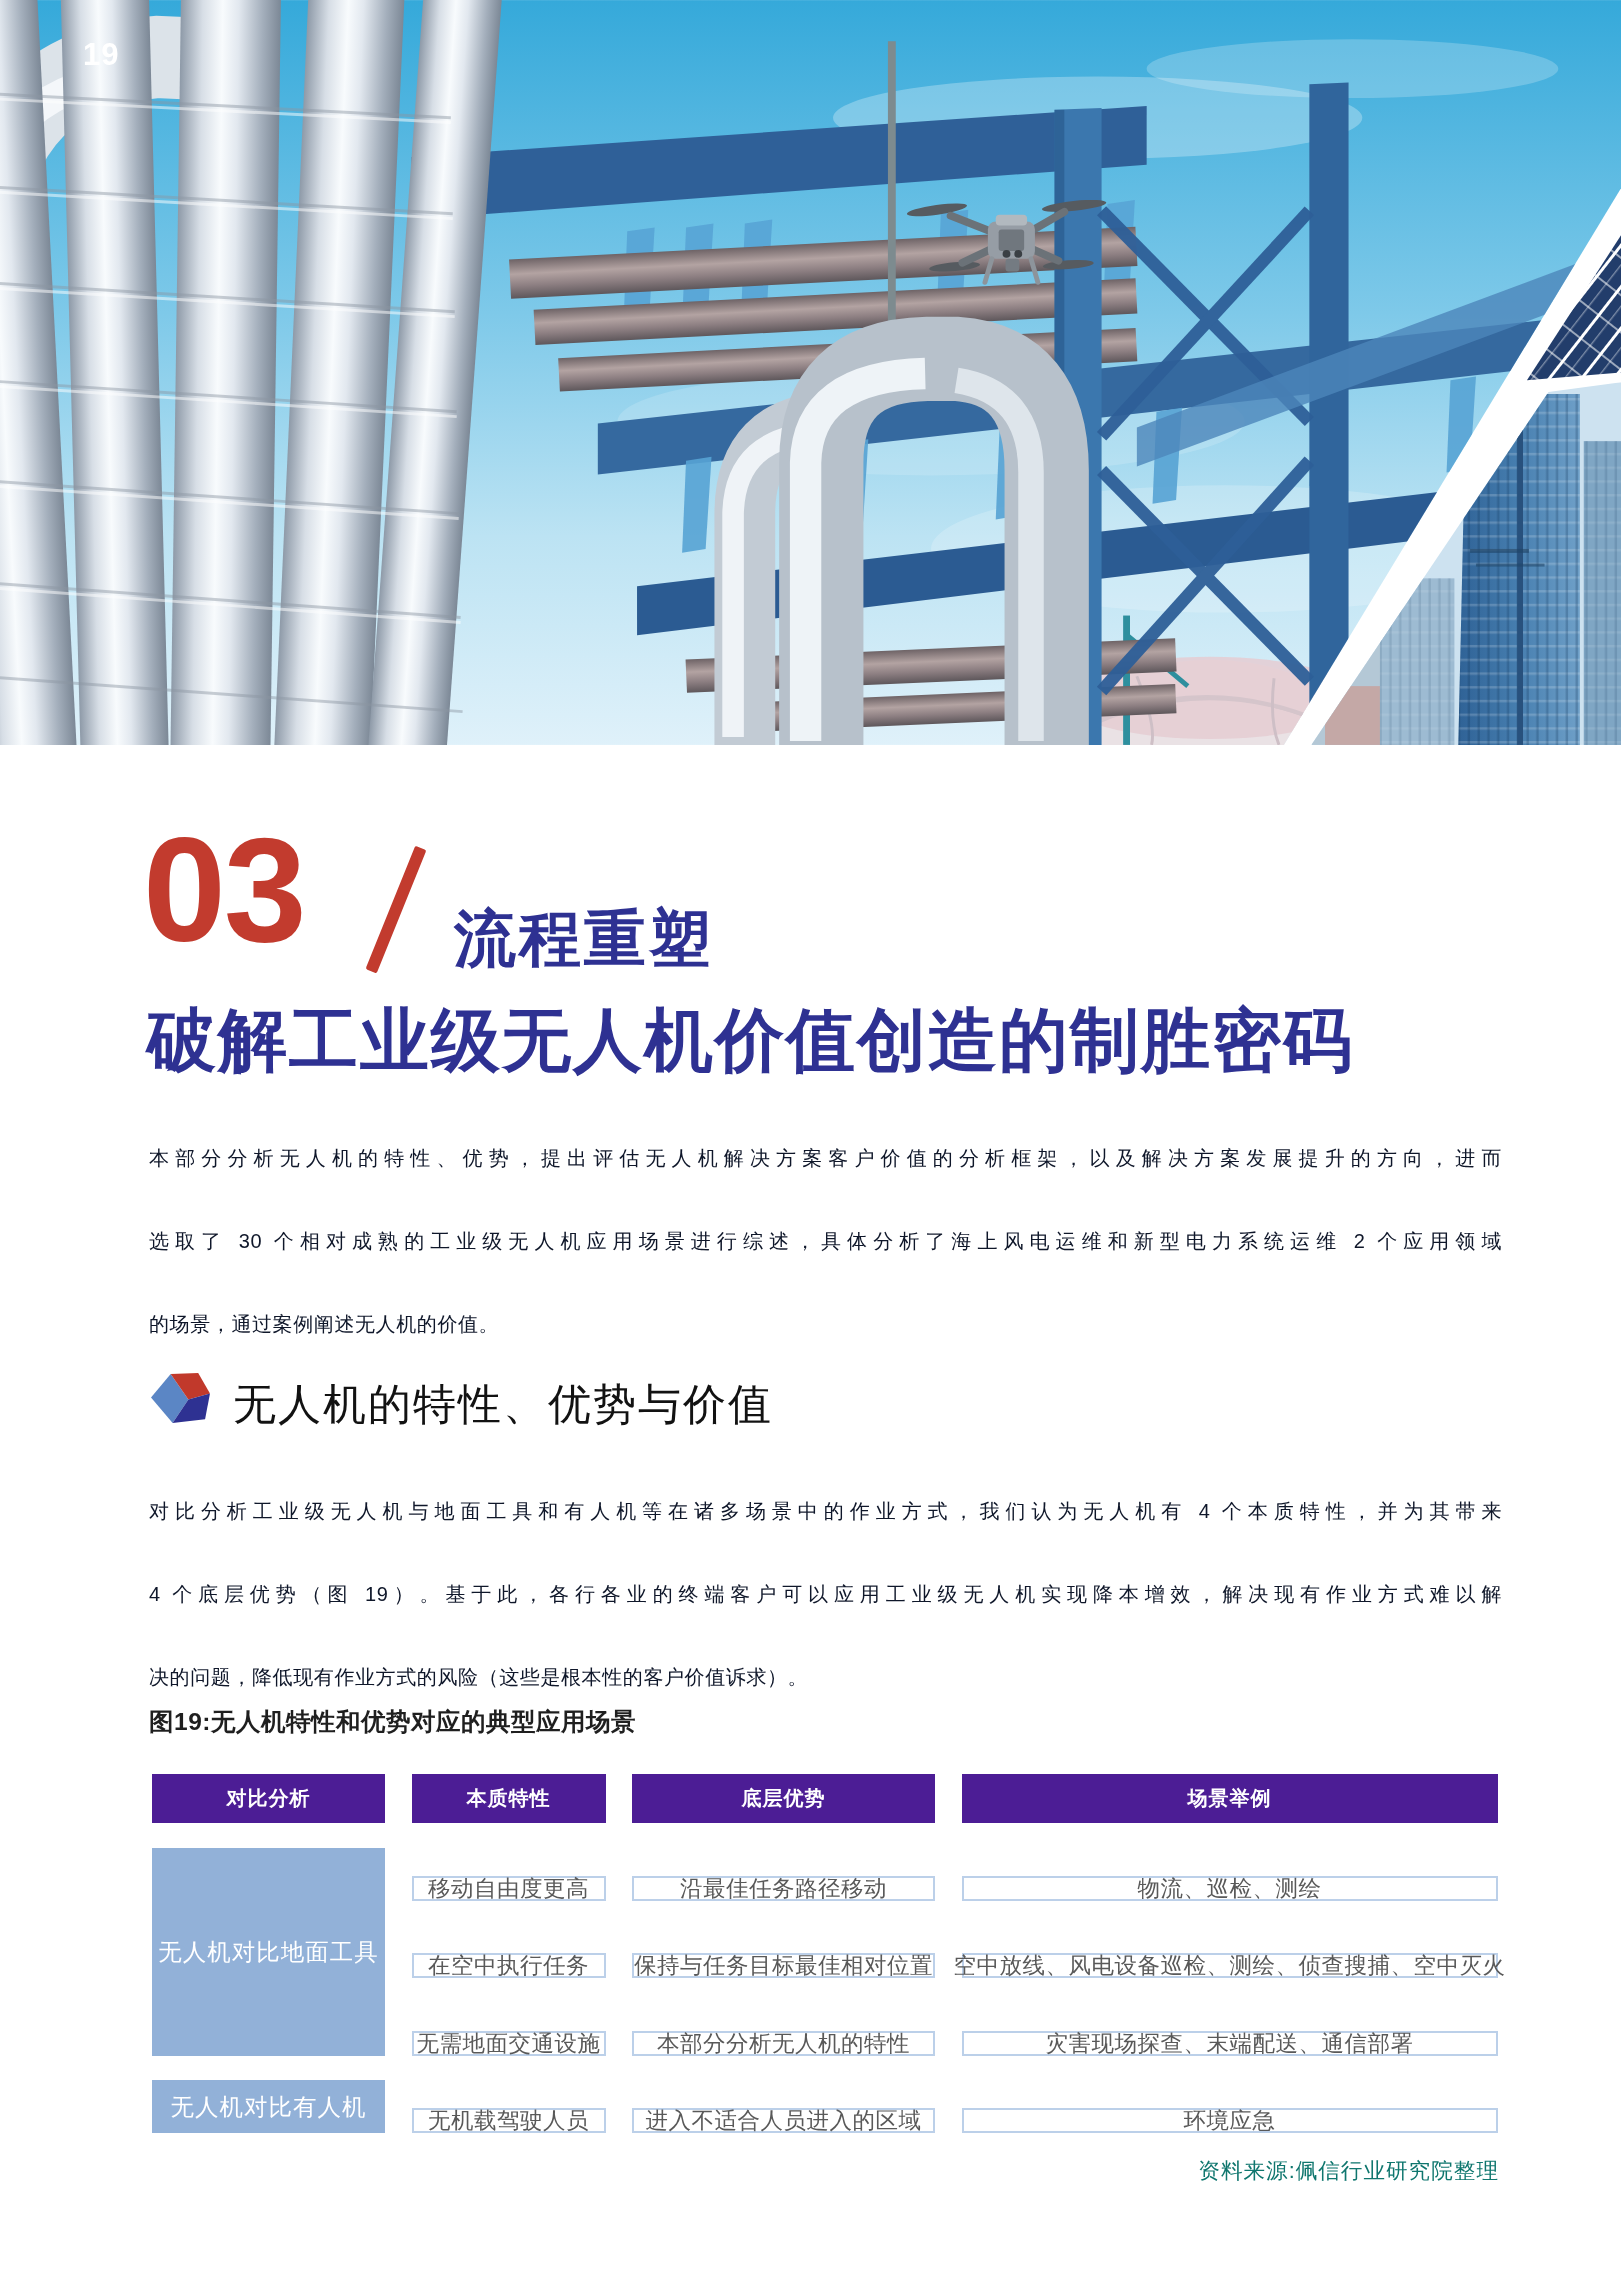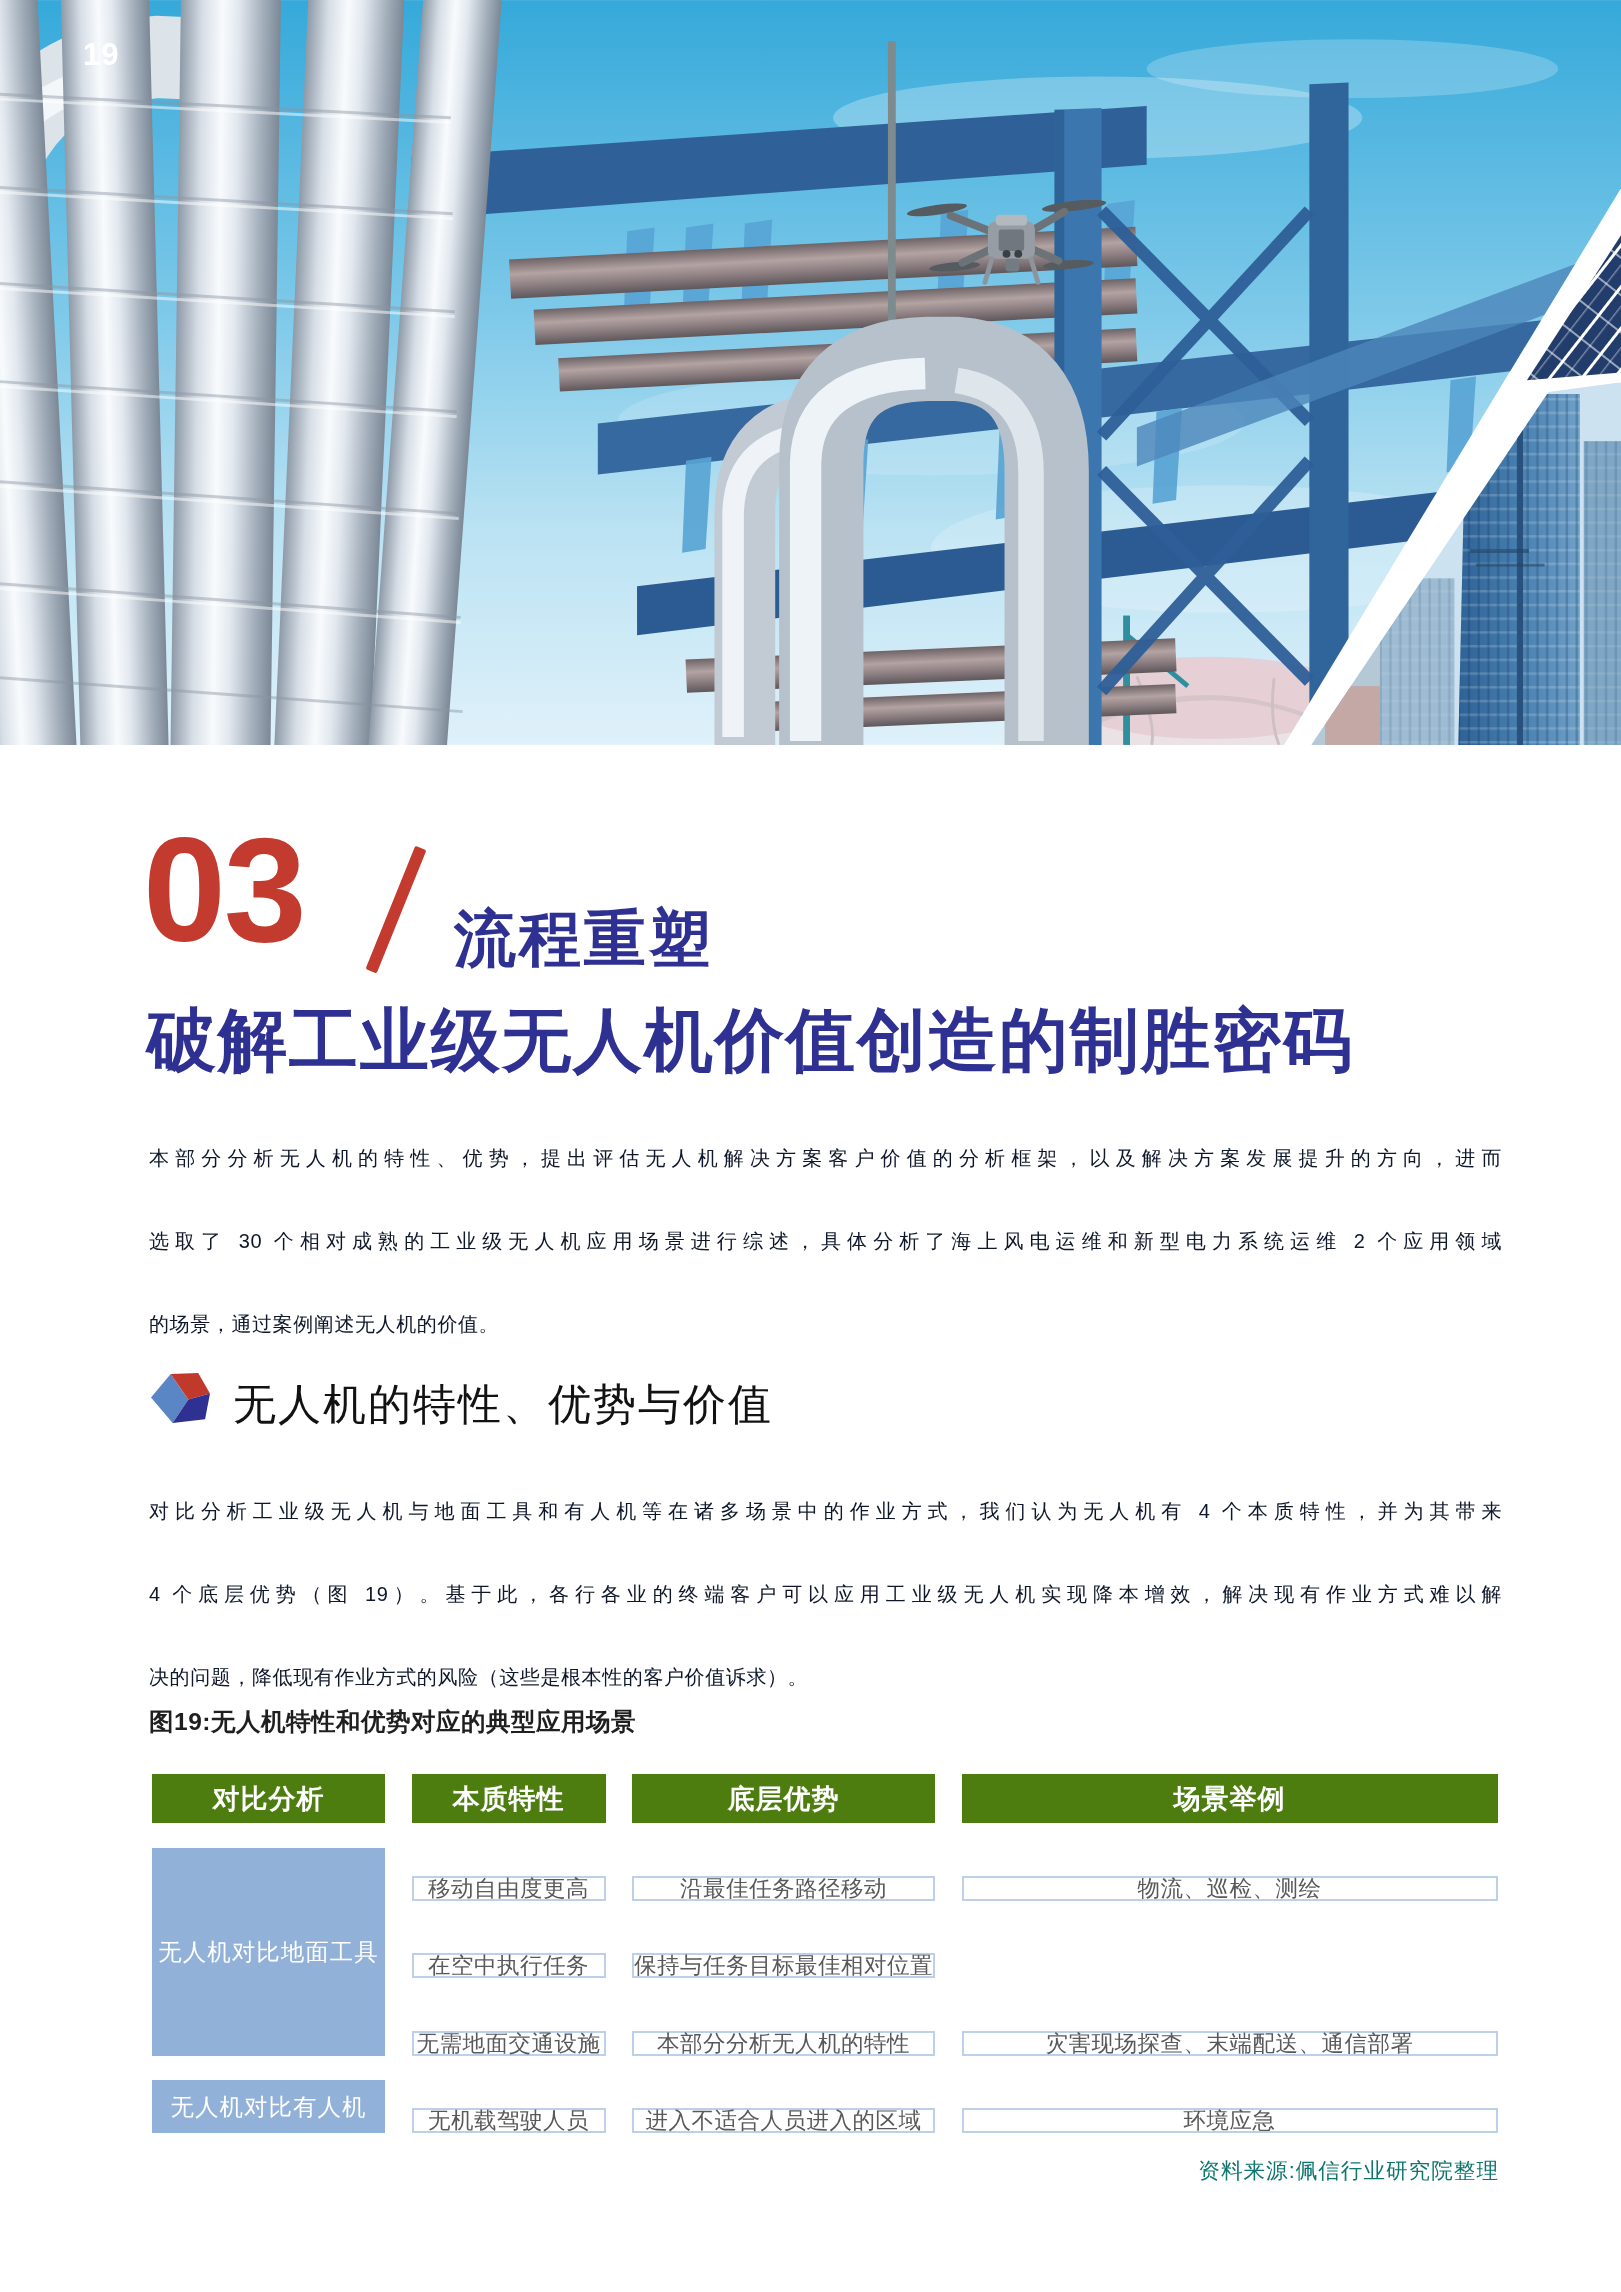--- a/index.html
+++ b/index.html
@@ -61,23 +61,23 @@
   
   #comparison-table{
     left:152px;top:1774px;width:1348px;
     display:grid;
     grid-template-columns:233px 194px 303px 536px;
     grid-template-rows:49px 53px 53px 53px 53px;
     column-gap:26.5px;row-gap:24.5px;
   }
   .th{
     grid-row:1;
-    background:#4d7c0f;color:#ffffff;
+    background:#4c1d95;color:#ffffff;
     display:flex;align-items:center;justify-content:center;
-    font-size:27px;font-weight:700;letter-spacing:1px;
+    font-size:20px;font-weight:700;letter-spacing:1px;
   }
   .group-cell{
     grid-column:1;
     background:#92B1D8;color:#ffffff;
     display:flex;align-items:center;justify-content:center;
     font-size:23.5px;letter-spacing:1px;
   }
   #table-group-ground{grid-row:2 / span 3;}
   #table-group-manned{grid-row:5;}
   .cell{
@@ -333,20 +333,21 @@
 
     <div id="table-group-ground" class="group-cell">无人机对比地面工具</div>
     <div id="table-group-manned" class="group-cell">无人机对比有人机</div>
 
     <div class="cell" style="grid-column:2;grid-row:2">移动自由度更高</div>
     <div class="cell" style="grid-column:3;grid-row:2">沿最佳任务路径移动</div>
     <div class="cell" style="grid-column:4;grid-row:2">物流、巡检、测绘</div>
 
     <div class="cell" style="grid-column:2;grid-row:3">在空中执行任务</div>
     <div class="cell" style="grid-column:3;grid-row:3">保持与任务目标最佳相对位置</div>
+    <div class="cell" style="grid-column:4;grid-row:3">空中放线、风电设备巡检、测绘、侦查搜捕、空中灭火</div>
 
     <div class="cell" style="grid-column:2;grid-row:4">无需地面交通设施</div>
     <div class="cell" style="grid-column:3;grid-row:4">本部分分析无人机的特性</div>
     <div class="cell" style="grid-column:4;grid-row:4">灾害现场探查、末端配送、通信部署</div>
 
     <div class="cell" style="grid-column:2;grid-row:5">无机载驾驶人员</div>
     <div class="cell" style="grid-column:3;grid-row:5">进入不适合人员进入的区域</div>
     <div class="cell" style="grid-column:4;grid-row:5">环境应急</div>
   </div>
 

